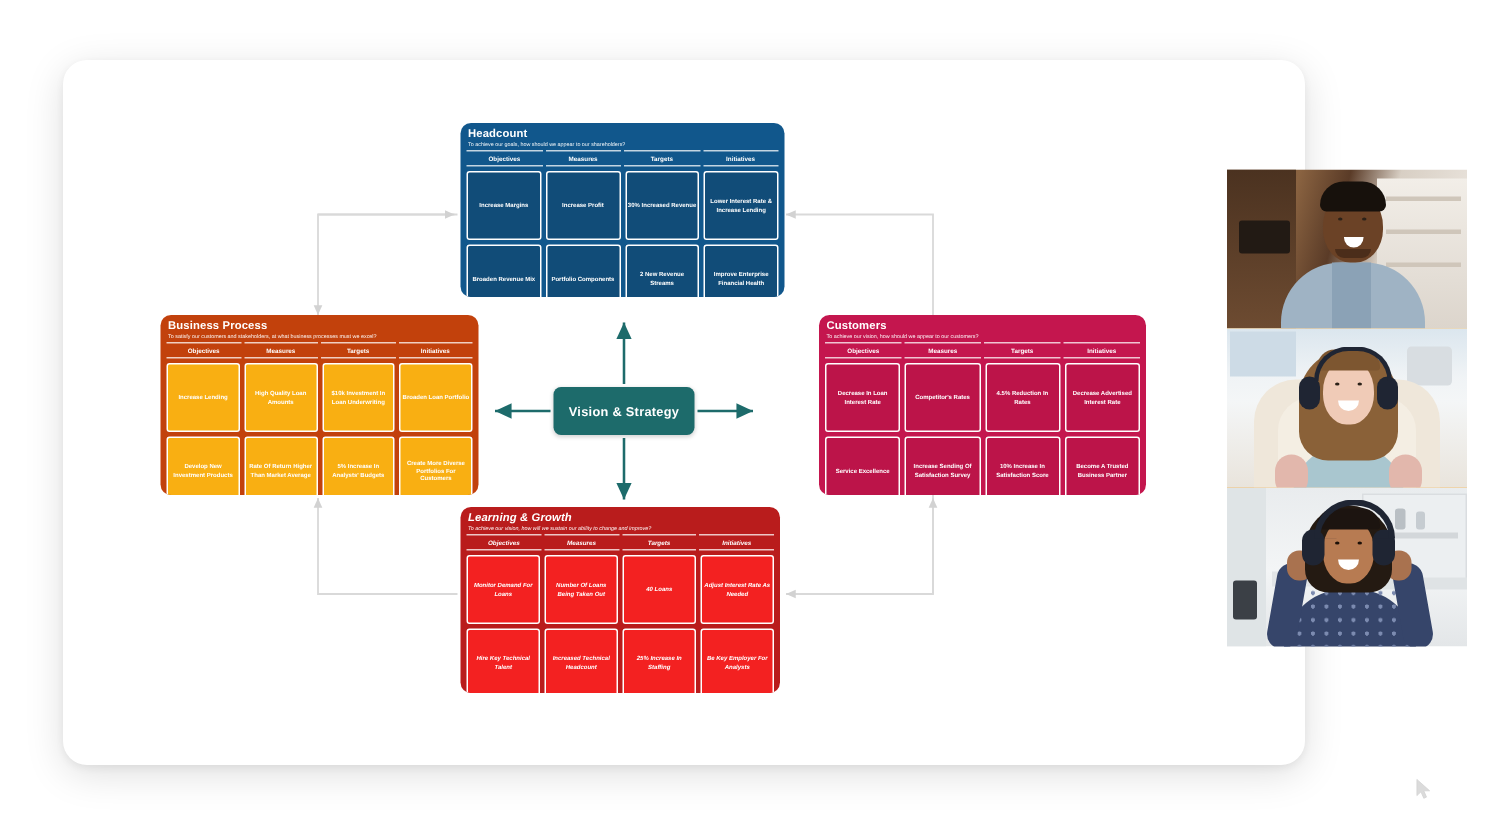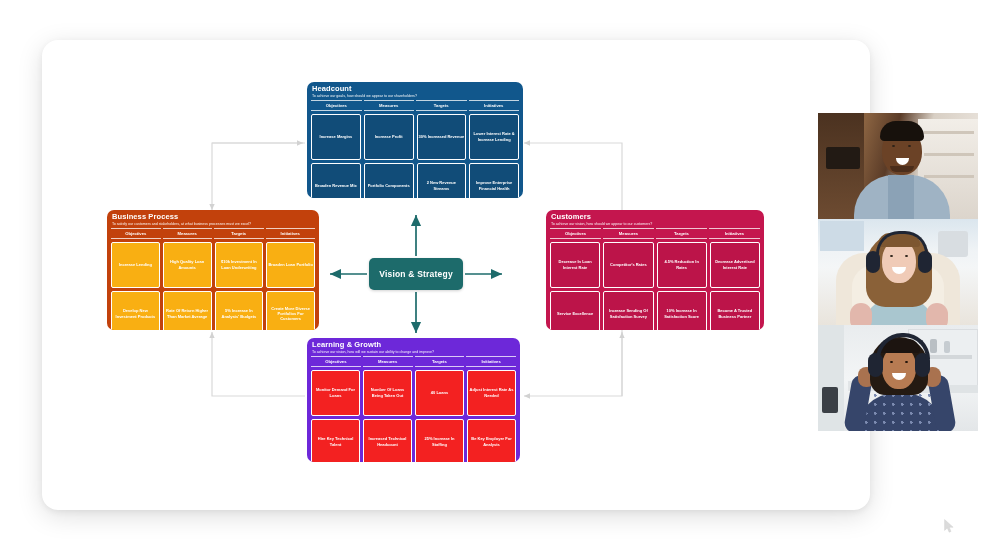--- a/index.html
+++ b/index.html
@@ -40,21 +40,21 @@
     min-height:46px;box-sizing:border-box;
   }
 
   
   #panel-financial{background:#11578C;}
   #panel-financial .cell{background:#114C78;}
   #panel-business{background:#c2410c;}
   #panel-business .cell{background:#F9AF12;}
   #panel-customers{background:#C4164E;}
   #panel-customers .cell{background:#BC1449;}
-  #panel-learning{background:#6d28d9;}
+  #panel-learning{background:#b91c1c;font-style:italic;}
   #panel-learning .cell{background:#F32121;}
 
   
   #vision{
     position:absolute;left:369px;top:258px;width:94px;height:32px;
     background:#1D6B6B;border-radius:5px;
     display:flex;align-items:center;justify-content:center;
     color:#fff;font-size:8.5px;font-weight:bold;letter-spacing:.2px;
     box-shadow:0 1px 3px rgba(0,0,0,.18);
   }

